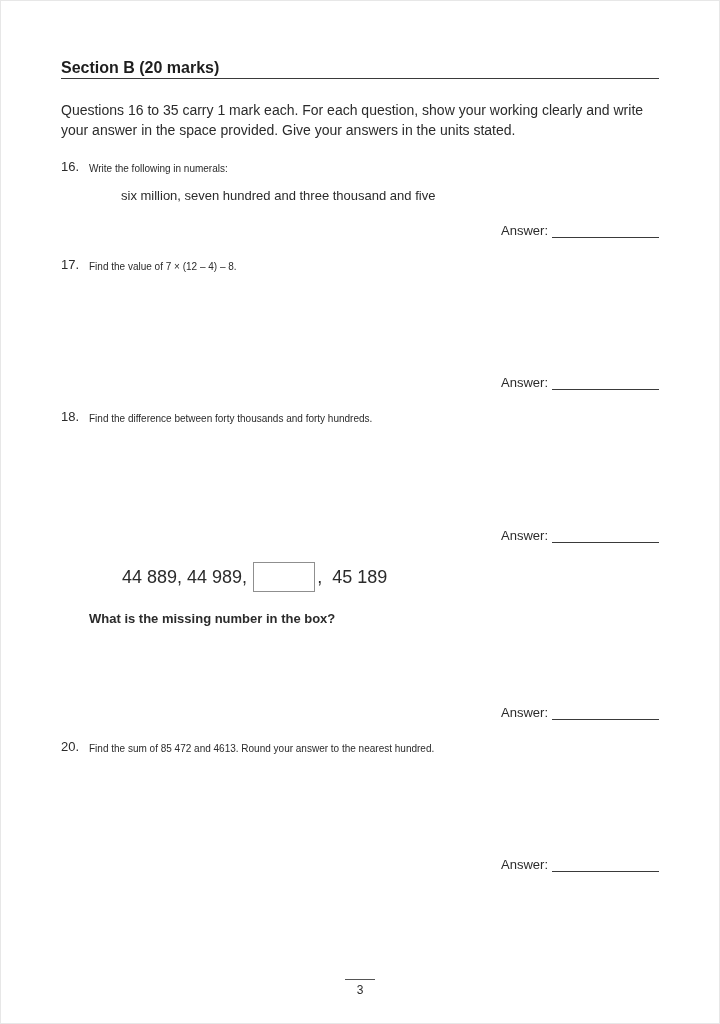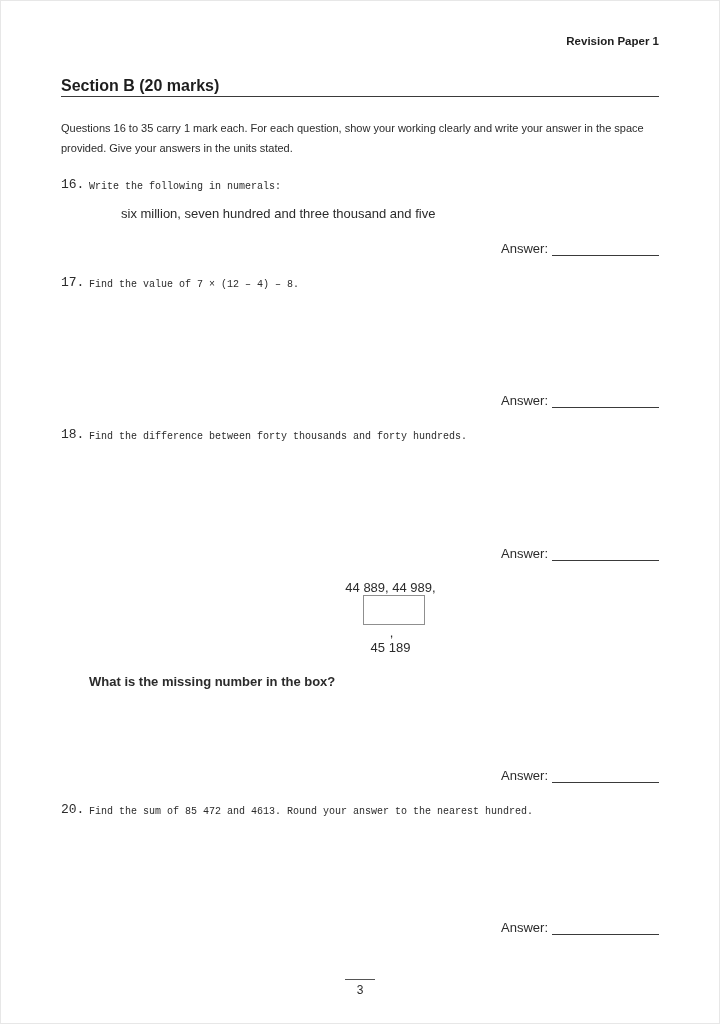--- a/index.html
+++ b/index.html
@@ -21,37 +21,37 @@
 
   .section-heading {
     margin-top: 28px;
     font-size: 16px; font-weight: bold; color: #1e1e1e;
     padding-bottom: 1px;
     border-bottom: 1.6px solid #3a3a3a;
   }
 
   .instructions {
     margin-top: 21px;
-    font-size: 11px; line-height: 20px;
+    font-size: 14px; line-height: 20px;
   }
 
   .question { margin-top: 19px; }
-  .q-row { display: flex; font-family: Liberation Mono, monospace; }
+  .q-row { display: flex; }
   .q-num { width: 28px; flex: 0 0 28px; font-size: 13px; }
   .q-text { font-size: 10px; line-height: 20px; flex: 1; }
 
   .indent-line {
     margin: 9px 0 0 60px;
     font-size: 13px;
   }
 
   .pattern-row {
     margin: 10px 0 0 61px;
-    font-size: 13px;
-    display: flex; align-items: center; flex-direction: column;
+    font-size: 18px;
+    display: flex; align-items: center;
   }
   .pattern-box {
     display: inline-block;
     width: 62px; height: 30px;
     border: 1px solid #8f8f8f;
     background: #fff;
     margin: 0 0 0 6px;
   }
   .pattern-after { margin-left: 2px; }
 
@@ -85,23 +85,20 @@
     border-top: 1px solid #555;
     margin: 0 auto 3px auto;
   }
   .page-number { font-size: 12px; color: #2b2b2b; }
 </style>
 </head>
 <body>
 
 <div class="page-inner">
 
-  <div class="header-row">
-    <span class="doc-header">Revision Paper 1</span>
-  </div>
 
   <h1 class="section-heading">Section B (20 marks)</h1>
 
   <p class="instructions">Questions 16 to 35 carry 1 mark each. For each question, show your working clearly and write your answer in the space provided. Give your answers in the units stated.</p>
 
   <div class="question">
     <div class="q-row">
       <span class="q-num">16.</span>
       <span class="q-text">Write the following in numerals:</span>
     </div>

